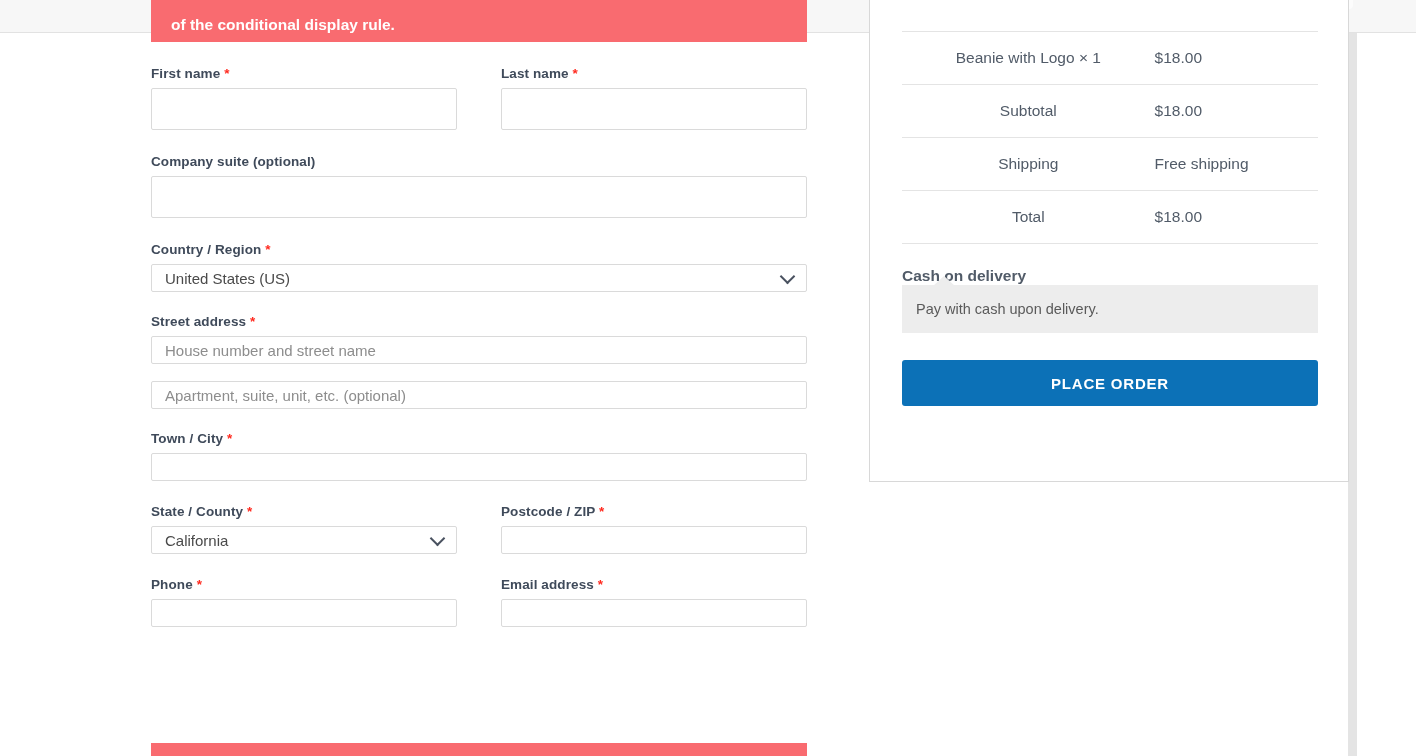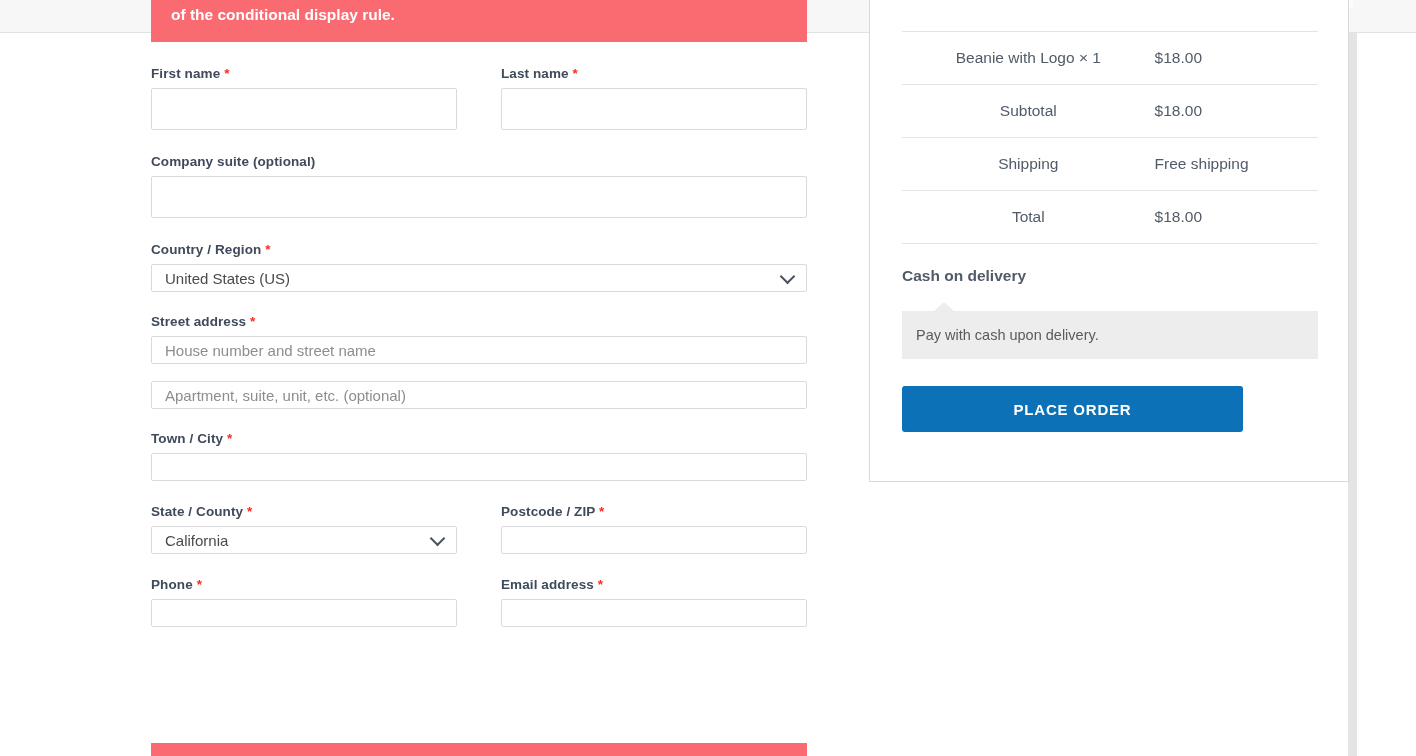--- a/index.html
+++ b/index.html
@@ -52,21 +52,21 @@
     left: 151px; top: 0px;
     width: 656px;
   }
 
   .notice {
     background: #f96b70;
     color: #ffffff;
     font-size: 15.5px;
     font-weight: 600;
     line-height: 1.45;
-    padding: 0 20px 16px 20px;
+    padding: 0 20px 6px 20px;
     height: 42px;
     display: flex;
     align-items: flex-end;
   }
   .notice-bottom {
     position: absolute;
     left: 151px; top: 743px;
     width: 656px; height: 13px;
     background: #f96b70;
   }
@@ -147,39 +147,39 @@
   }
   table.totals td { text-align: left; }
 
   .pay-title {
     font-size: 15.5px;
     color: #515b68;
     margin: 23px 0 0 0;
     font-weight: 700;
   }
 
-  .pay-box-wrap { position: relative; margin-top: 26px; }
+  .pay-box-wrap { position: relative; margin-top: 0; }
   .pay-arrow {
     position: absolute;
     left: 31px; top: -9px;
     width: 0; height: 0;
     border-left: 11px solid transparent;
     border-right: 11px solid transparent;
     border-bottom: 10px solid #ededed;
   }
   .pay-box {
     background: #ededed;
     padding: 16px 14px;
     font-size: 14.5px;
     color: #5a5a5a;
   }
 
   .place-order {
     display: block;
-    width: 341px;
+    width: 416px;
     height: 46px;
     margin-top: 27px;
     background: #0c71b7;
     border: none;
     border-radius: 3px;
     color: #ffffff;
     font-family: "Liberation Sans", sans-serif;
     font-size: 15px;
     font-weight: 700;
     letter-spacing: .8px;

